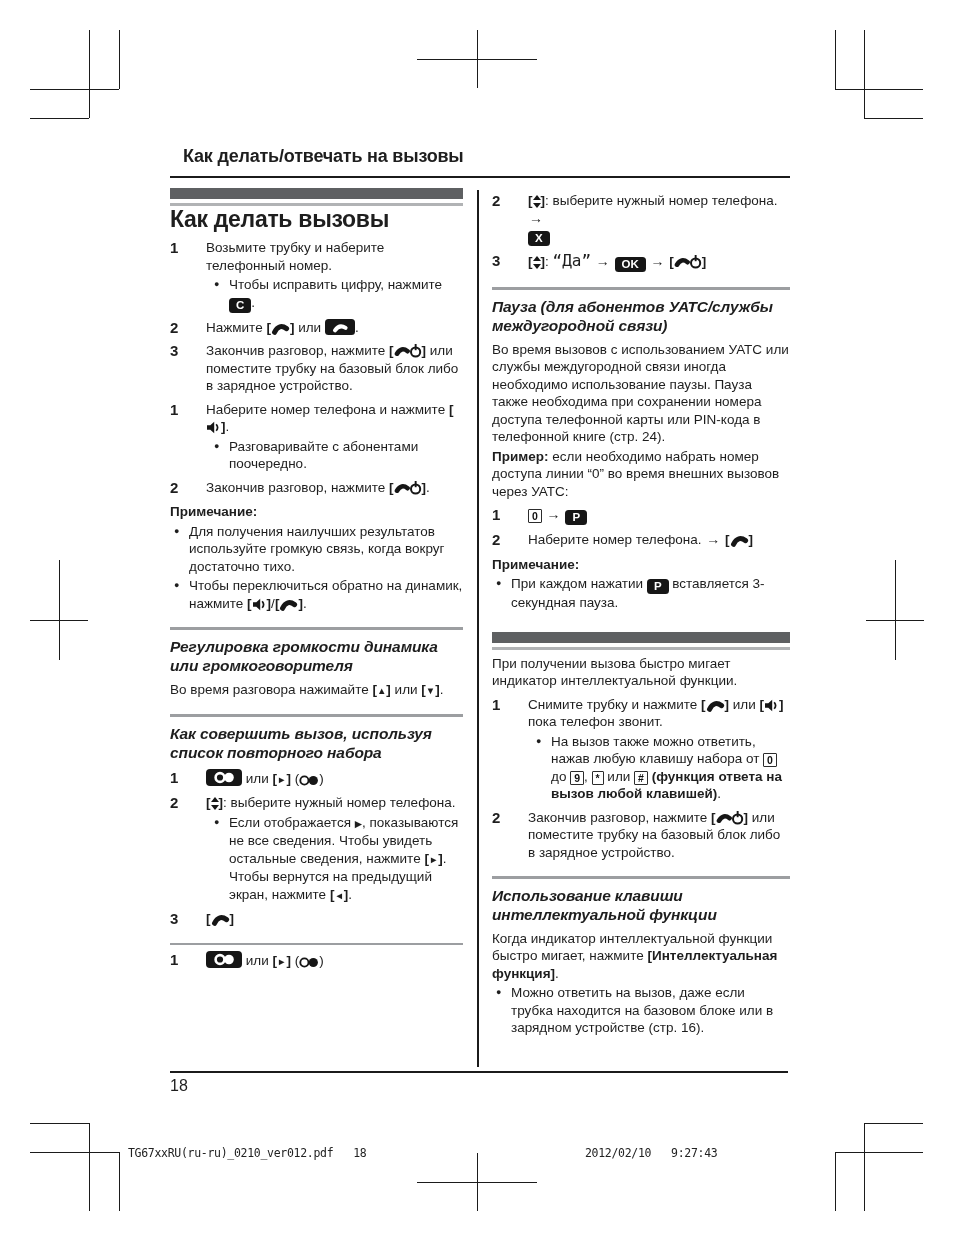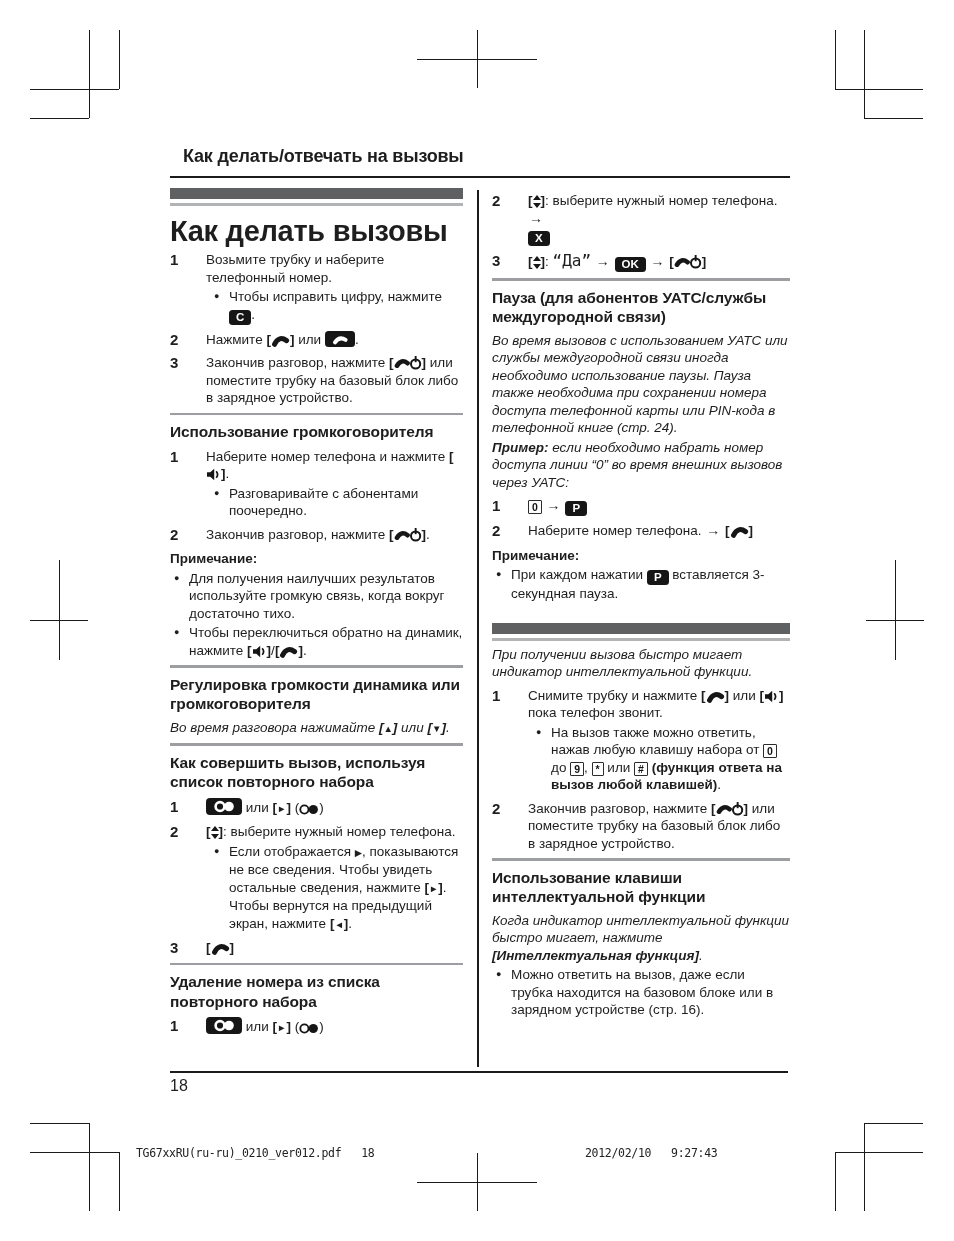--- a/index.html
+++ b/index.html
@@ -10,25 +10,25 @@
        font-size:18px;font-weight:bold;letter-spacing:-0.2px;}
   .hdr-rule{position:absolute;left:170px;top:176px;width:620px;height:2px;background:#1b1b1b;}
   .col-divider{position:absolute;left:477px;top:190px;width:1.6px;height:877px;background:#1b1b1b;}
   .col{position:absolute;font-size:13.5px;line-height:17.5px;}
   .col-left{left:170px;top:188px;width:293px;}
   .col-right{left:492px;top:186px;width:298px;}
   .marker{margin-top:0;}
   .marker .bar{height:11px;background:#5e6062;}
   .marker .thin{height:3px;background:#b1b3b5;margin-top:4px;}
   .mk-gap{margin-top:20px;}
-  .h1{font-size:29px;line-height:27px;font-weight:bold;margin-top:12px;letter-spacing:-0.3px;}
-  .h2w{margin-top:6px;}
+  .h1{font-size:23px;line-height:27px;font-weight:bold;margin-top:0;letter-spacing:-0.3px;}
+  .h2w{margin-top:15px;font-style:italic;}
   .h2w .srule{height:2.5px;background:#9c9ea1;}
   .h2{font-size:15.5px;line-height:19.5px;font-weight:bold;margin-top:7px;letter-spacing:-0.1px;}
-  .para{margin-top:5px;font-style:italic;}
+  .para{margin-top:5px;}
   .step{margin-top:6px;display:flex;}
   .step .num{flex:0 0 36px;font-size:15px;font-weight:bold;line-height:17.5px;}
   .step .stx{flex:1;}
   .bullet{margin-top:2px;display:flex;}
   .bullet.ind1{padding-left:44px;}
   .bullet.ind0{padding-left:4px;}
   .bullet .dot{flex:0 0 15px;font-size:9px;line-height:17.5px;}
   .bullet .btx{flex:1;}
   .note{margin-top:7px;font-weight:bold;}
   .brk{font-weight:bold;}
@@ -39,21 +39,21 @@
         font-size:11.5px;line-height:15px;padding:0 7px;border-radius:3.5px;
         vertical-align:-2px;text-align:center;}
   .okey{display:inline-block;border:1.4px solid #2c2c2c;background:#fff;color:#111;
         font-weight:bold;font-size:10.5px;line-height:12px;padding:0 3px;
         vertical-align:-1px;border-radius:1px;}
   .icn{display:inline-block;vertical-align:-3px;line-height:0;}
   .pg-rule{position:absolute;left:170px;top:1071px;width:618px;height:1.8px;background:#1b1b1b;}
   .pg-num{position:absolute;left:170px;top:1077px;font-size:16px;}
   .foot{position:absolute;top:1146px;font-family:"DejaVu Sans Mono",monospace;
         font-size:11.5px;letter-spacing:-0.3px;white-space:pre;color:#222;}
-  .foot-l{left:136px;}
+  .foot-l{left:128px;}
   .foot-r{left:585px;text-align:right;}
 </style>
 </head>
 <body>
 
 <div id="marks">
     <div class="mark" style="left: 89px; top: 30px; width: 1px; height: 88px;"></div>
     <div class="mark" style="left: 119px; top: 30px; width: 1px; height: 59px;"></div>
     <div class="mark" style="left: 30px; top: 89px; width: 89px; height: 1px;"></div>
     <div class="mark" style="left: 30px; top: 118px; width: 59px; height: 1px;"></div>
@@ -107,24 +107,20 @@
           </svg></span>.</div>
     </div>
     <div class="step">
       <span class="num">3</span>
       <div class="stx">Закончив разговор, нажмите <span class="brk">[</span><span class="icn"><svg width="28" height="15" viewBox="0 0 28 15">
             <path d="M3 10.7 Q7.4 3.4 13.6 8.2" fill="none" stroke="#161616" stroke-width="4.6" stroke-linecap="round"></path>
             <circle cx="21.6" cy="9" r="4.6" fill="none" stroke="#161616" stroke-width="2"></circle>
             <rect x="20.7" y="1" width="1.9" height="6.2" fill="#161616"></rect>
           </svg></span><span class="brk">]</span> или поместите трубку на базовый блок либо в зарядное устройство.</div>
     </div>
-    <div class="h2w">
-      <div class="srule"></div>
-      <div class="h2">Использование громкоговорителя</div>
-    </div>
     <div class="step">
       <span class="num">1</span>
       <div class="stx">Наберите номер телефона и нажмите <span class="brk">[</span><span class="icn"><svg width="15" height="13" viewBox="0 0 15 13">
             <polygon points="1,4.2 4.3,4.2 8.2,0.8 8.2,12.2 4.3,8.8 1,8.8" fill="#161616"></polygon>
             <path d="M10.2 3.2 Q13 6.5 10.2 9.8" fill="none" stroke="#161616" stroke-width="1.7"></path>
           </svg></span><span class="brk">]</span>.</div>
     </div>
     <div class="bullet ind1">
       <span class="dot">●</span>
       <div class="btx">Разговаривайте с абонентами поочередно.</div>
@@ -183,21 +179,20 @@
       <div class="btx">Если отображается <span class="tri">▶</span>, показываются не все сведения. Чтобы увидеть остальные сведения, нажмите <span class="brk">[</span><span class="tri">►</span><span class="brk">]</span>. Чтобы вернутся на предыдущий экран, нажмите <span class="brk">[</span><span class="tri">◄</span><span class="brk">]</span>.</div>
     </div>
     <div class="step">
       <span class="num">3</span>
       <div class="stx"><span class="brk">[</span><span class="icn"><svg width="19" height="14" viewBox="0 0 19 14">
             <path d="M3.5 11.3 Q8 2.2 15.6 7.6" fill="none" stroke="#161616" stroke-width="5" stroke-linecap="round"></path>
           </svg></span><span class="brk">]</span></div>
     </div>
     <div class="h2w">
       <div class="srule"></div>
-      <div class="h2">Удаление номера из списка повторного набора</div>
     </div>
     <div class="step">
       <span class="num">1</span>
       <div class="stx"><span class="icn"><svg width="36" height="17" viewBox="0 0 36 17">
             <rect width="36" height="17" rx="4" fill="#161616"></rect>
             <circle cx="14" cy="8.5" r="4.4" fill="none" stroke="#fff" stroke-width="2.6"></circle>
             <circle cx="23" cy="8.5" r="4.8" fill="#fff"></circle>
           </svg></span> или <span class="brk">[</span><span class="tri">►</span><span class="brk">]</span> (<span class="icn"><svg width="20" height="11" viewBox="0 0 20 11">
             <circle cx="5.4" cy="5.5" r="4.1" fill="none" stroke="#161616" stroke-width="1.9"></circle>
             <circle cx="14.3" cy="5.5" r="4.6" fill="#161616"></circle>

